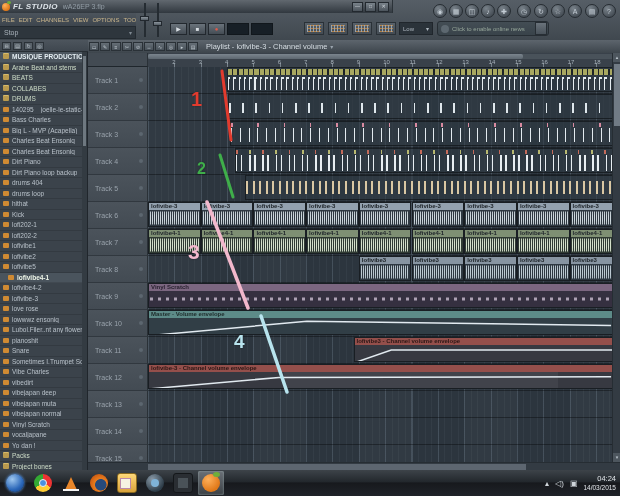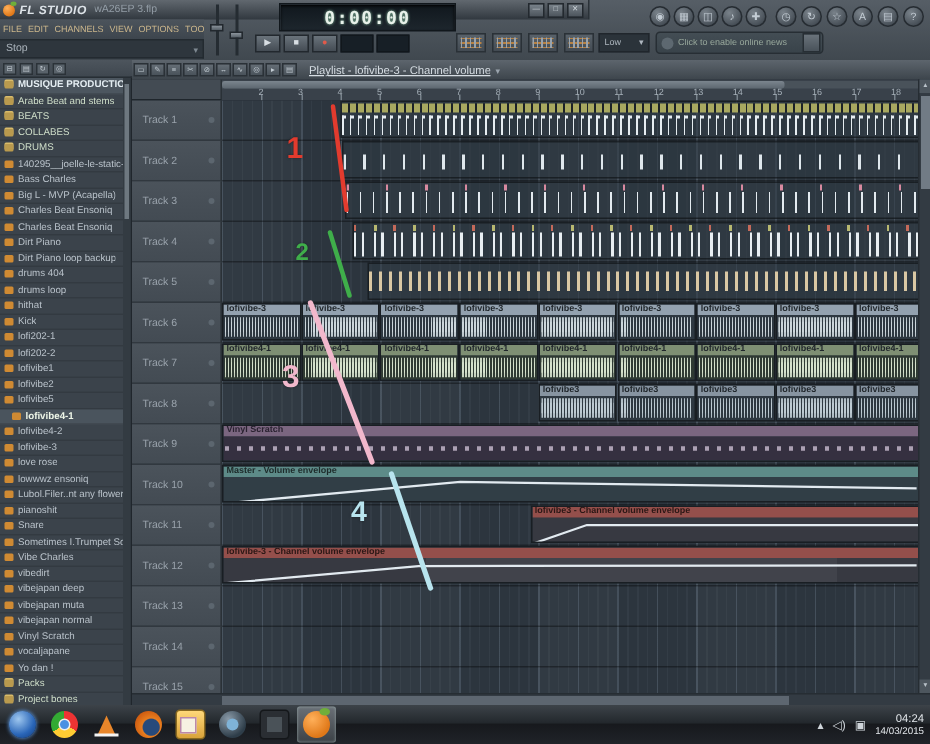--- a/index.html
+++ b/index.html
@@ -88,21 +88,21 @@
   .brow.sel .bl{color:#eef6e8;font-weight:bold;}
   #bscroll{position:absolute;right:0;top:12px;width:5px;height:418px;background:#333b42;}
   #bscroll .bthumb{position:absolute;left:1px;top:4px;width:3px;height:90px;background:#6e7880;}
   
   #playlist{position:absolute;left:88px;top:40px;width:532px;height:430px;background:#3a424a;}
   #pltitle{position:absolute;left:0;top:0;width:532px;height:13px;
     background:linear-gradient(#5d656d,#3d454c);border-bottom:1px solid #262c32;
     display:flex;align-items:center;}
   .ptool{width:10px;height:9px;margin-left:1px;background:linear-gradient(#656e76,#49525a);
     border:1px solid #2a3137;color:#c3ccd3;font-size:5px;line-height:8px;text-align:center;box-sizing:border-box;flex:0 0 auto;}
-  #pltitletext{font-size:7.5px;color:#d6dde3;margin-left:8px;white-space:nowrap;overflow:hidden;text-decoration:underline;}
+  #pltitletext{font-size:7.5px;color:#d6dde3;margin-left:8px;white-space:nowrap;overflow:hidden;}
   #pltitlecaret{font-size:6px;color:#9aa4ad;margin-left:3px;}
   #ruler{position:absolute;left:60px;top:13px;width:464px;height:14px;background:#39414a;
     border-bottom:1px solid #1f262c;overflow:hidden;}
   #hscroll-top{position:absolute;left:0;top:1px;height:5px;width:464px;background:#49525a;}
   #hscroll-top .hthumb{position:absolute;left:0;top:0;height:5px;width:375px;
     background:linear-gradient(#7b858e,#5d6770);border-radius:2px;}
   .rnum{position:absolute;top:6px;font-size:6px;color:#a6b0b9;transform:translateX(-2px);}
   .rtick{position:absolute;bottom:0;width:1px;height:4px;background:#79838c;}
   #rulercorner{position:absolute;left:0;top:13px;width:60px;height:14px;background:#434b53;
     border-bottom:1px solid #1f262c;border-right:1px solid #2a3137;box-sizing:border-box;}
@@ -237,23 +237,20 @@
       <span id="hintcaret">▾</span>
     </div>
     <div class="vslider" style="left:140px">
       <div class="rail"></div>
         <div class="thumb" style="top:13px"></div>
     </div>
     <div class="vslider" style="left:153px">
       <div class="rail"></div>
         <div class="thumb" style="top:18px"></div>
     </div>
-    <div id="lcd">
-      <span id="lcdtime">0:00:00</span>
-    </div>
     <div id="transport">
       <div class="tbtn">▶</div>
       <div class="tbtn">■</div>
       <div class="tbtn rec">●</div>
       <div class="lcdmini"></div>
       <div class="lcdmini"></div>
     </div>
     <div class="cluster" style="left:304px"></div>
     <div class="cluster" style="left:328px"></div>
     <div class="cluster" style="left:352px"></div>

